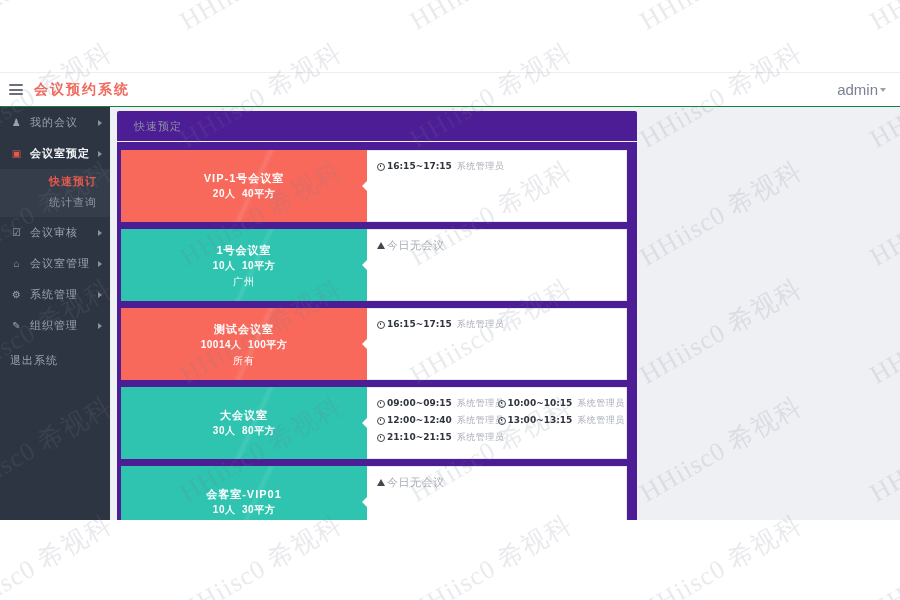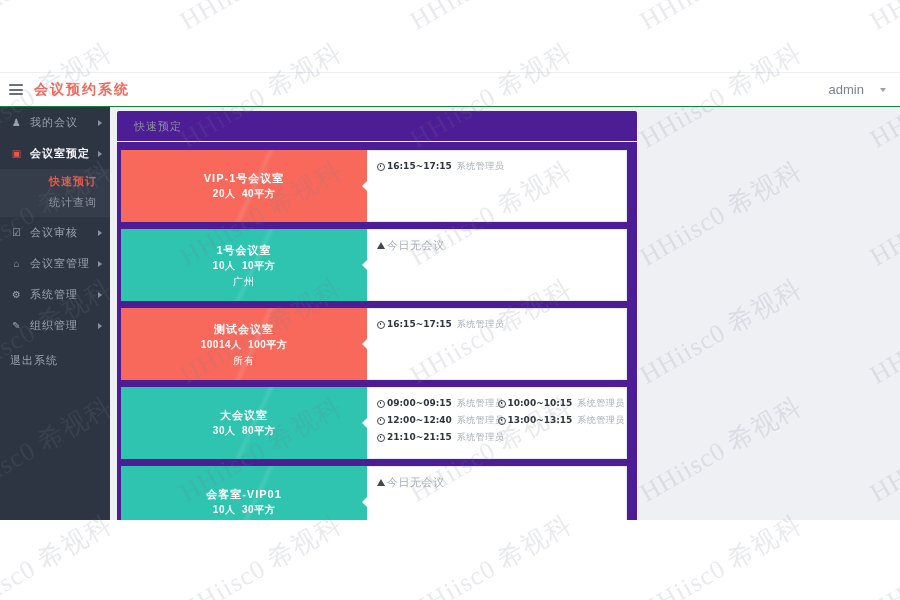--- a/index.html
+++ b/index.html
@@ -38,22 +38,22 @@
     display: flex; flex-direction: column; justify-content: space-between;
     cursor: pointer;
   }
   .hamburger i { display: block; height: 2px; background: #6a6f7a; border-radius: 1px; }
   .brand {
     color: #f06a5d; font-size: 14px; font-weight: 700; letter-spacing: 2px;
     font-family: "DejaVu Sans", sans-serif;
   }
   .topbar-right {
     margin-left: auto; margin-right: 14px;
-    display: flex; align-items: center; gap: 16px;
-    font-size: 13px; color: #7b8190;
+    display: flex; align-items: center; gap: 2px;
+    font-size: 15px; color: #7b8190;
     cursor: pointer;
   }
   .caret-down {
     width: 0; height: 0;
     border-left: 3.5px solid transparent; border-right: 3.5px solid transparent;
     border-top: 4px solid #9aa0ad;
   }
 
   
   .sidebar {

